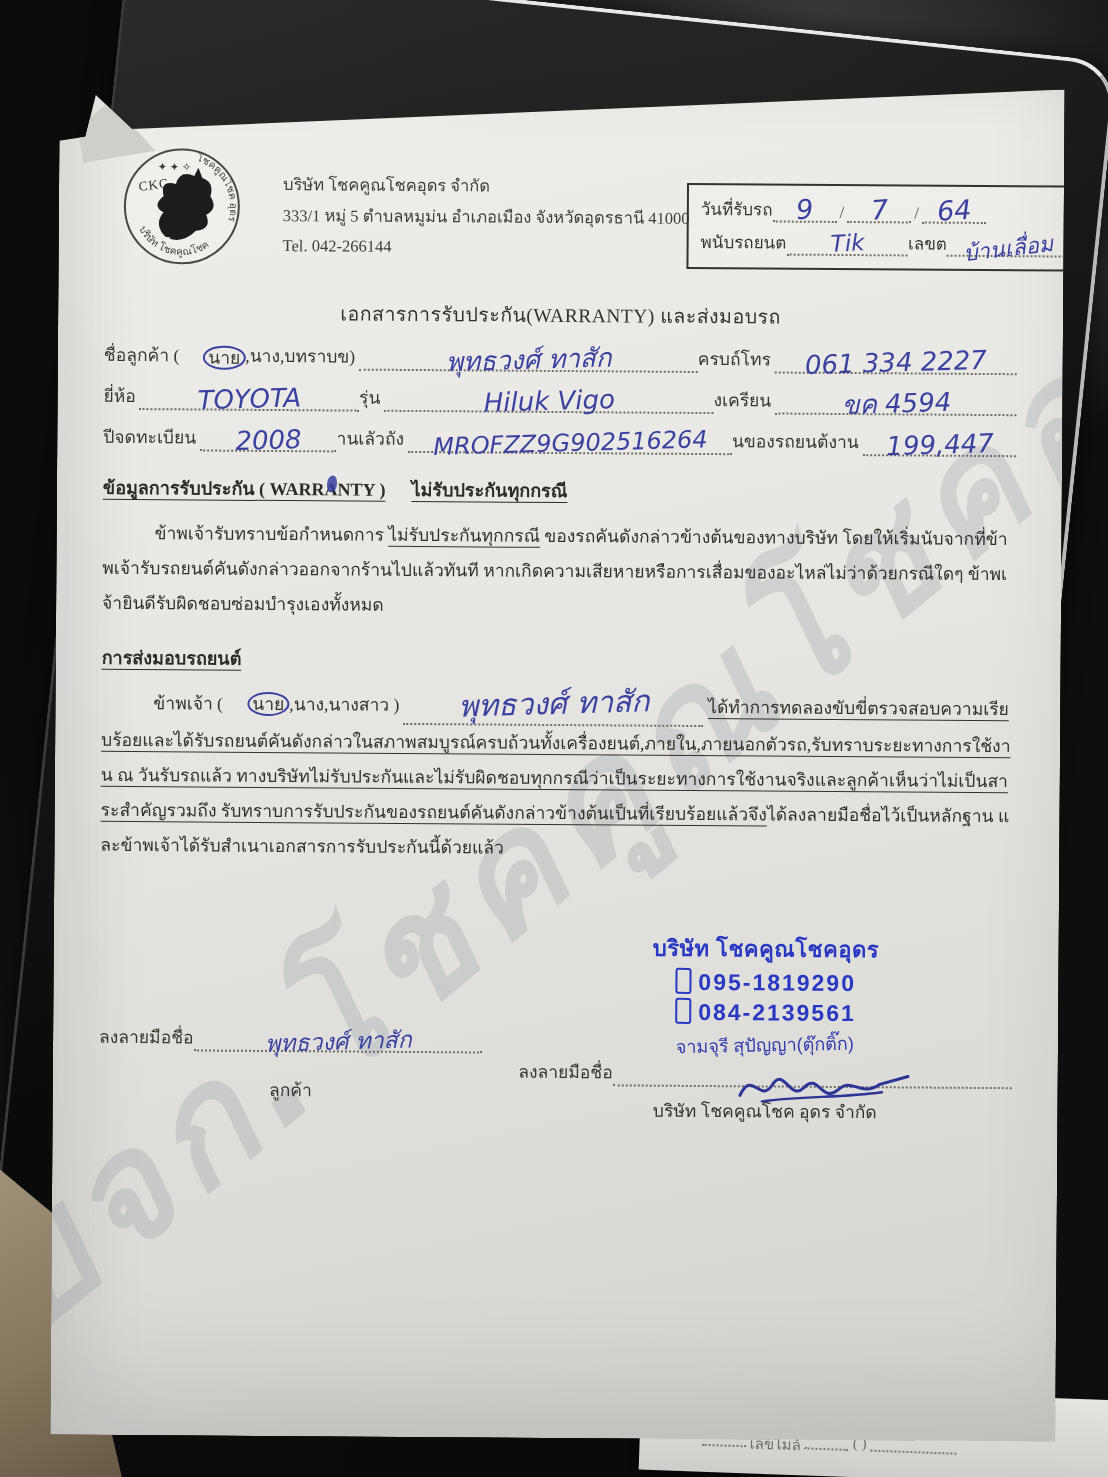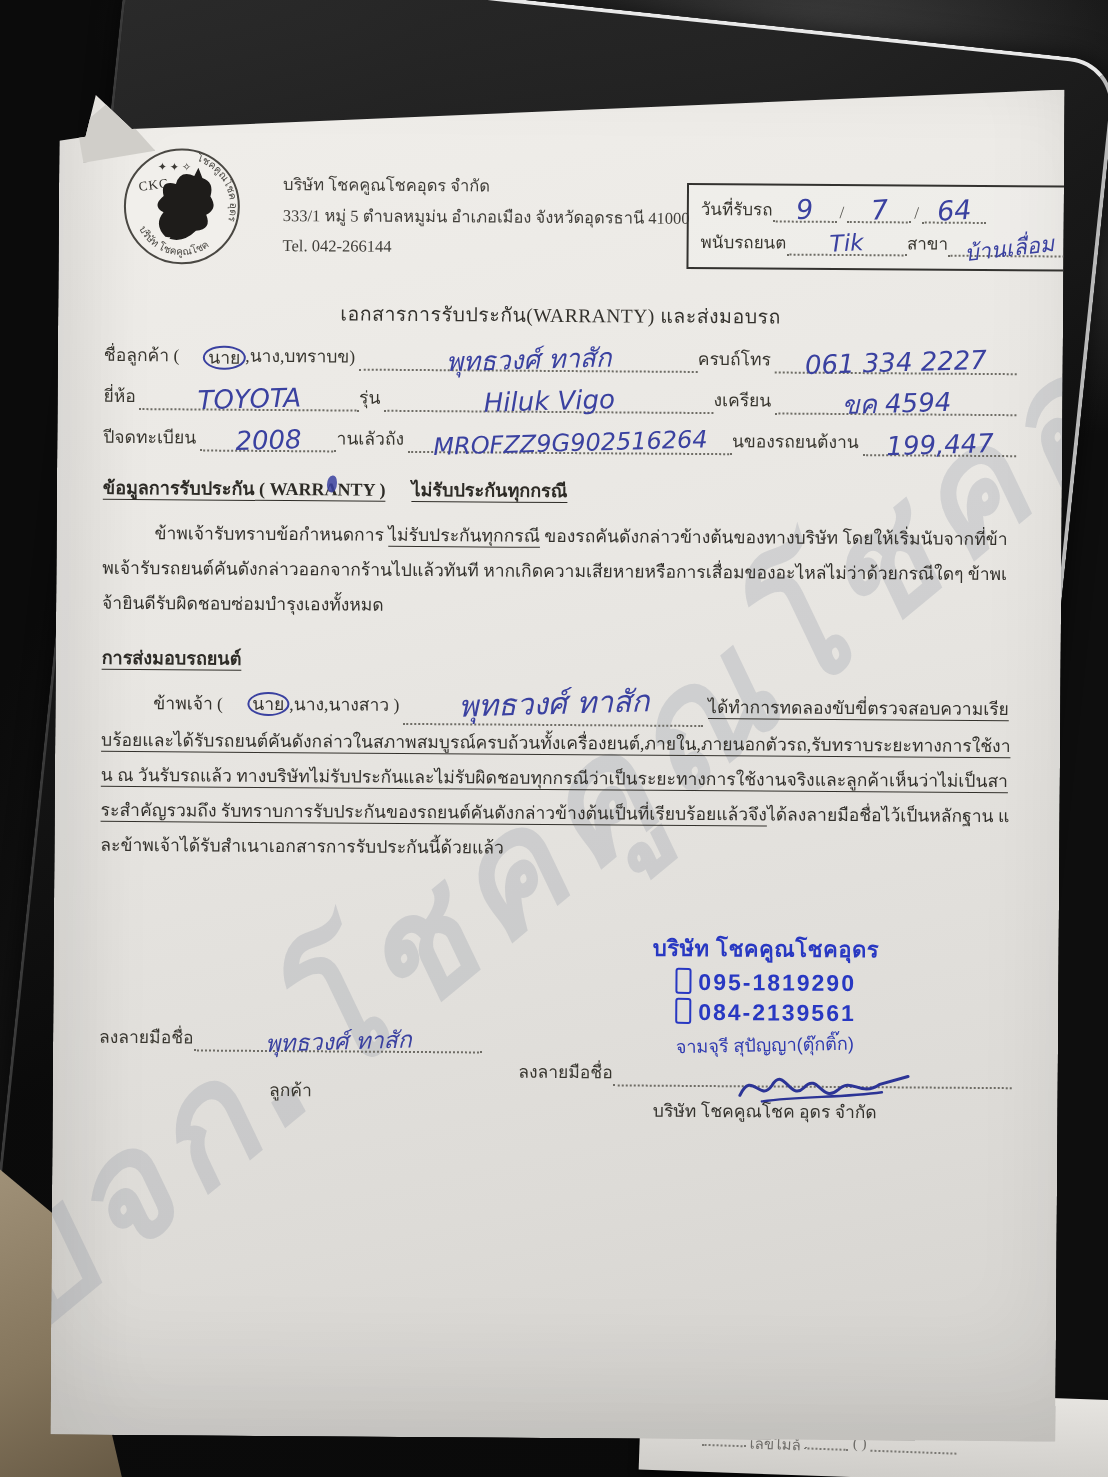--- a/index.html
+++ b/index.html
@@ -163,21 +163,21 @@
           <span class="lb">วันที่รับรถ</span>
           <span class="fill fsm"><span class="hw hwd">9</span></span>
           <span class="slash">/</span>
           <span class="fill fsm"><span class="hw hwd">7</span></span>
           <span class="slash">/</span>
           <span class="fill fsm"><span class="hw hwd">64</span></span>
         </div>
         <div class="rrow">
           <span class="lb">พนับรถยนต</span>
           <span class="fill fmd"><span class="hw hwt">Tik</span></span>
-          <span class="lb">สาขา</span>
+          <span class="lb">เลขต</span>
           <span class="fill fmd"><span class="hw hwb">บ้านเลื่อม</span></span>
         </div>
       </div>
 
       <div class="title">เอกสารการรับประกัน(WARRANTY) และส่งมอบรถ</div>
 
       <div class="form">
         <div class="frow">
           <span class="lb">ชื่อลูกค้า (</span>
             <span class="circ">นาย</span>

